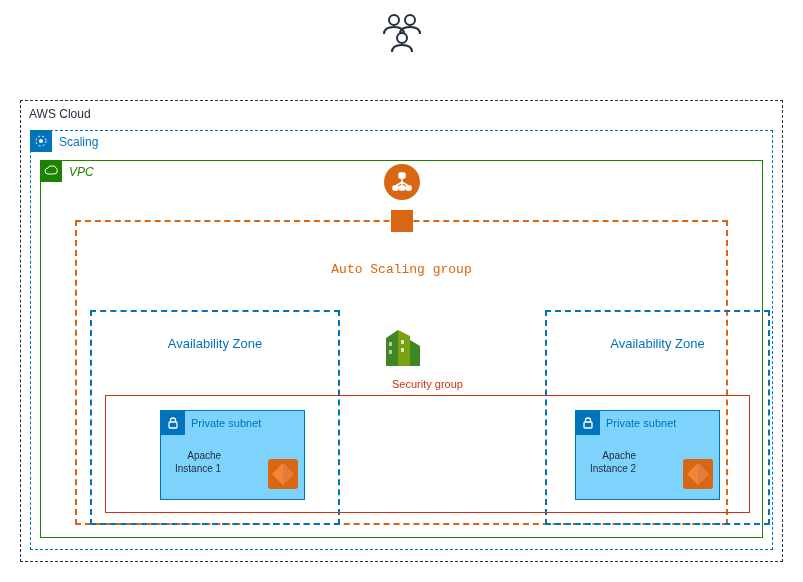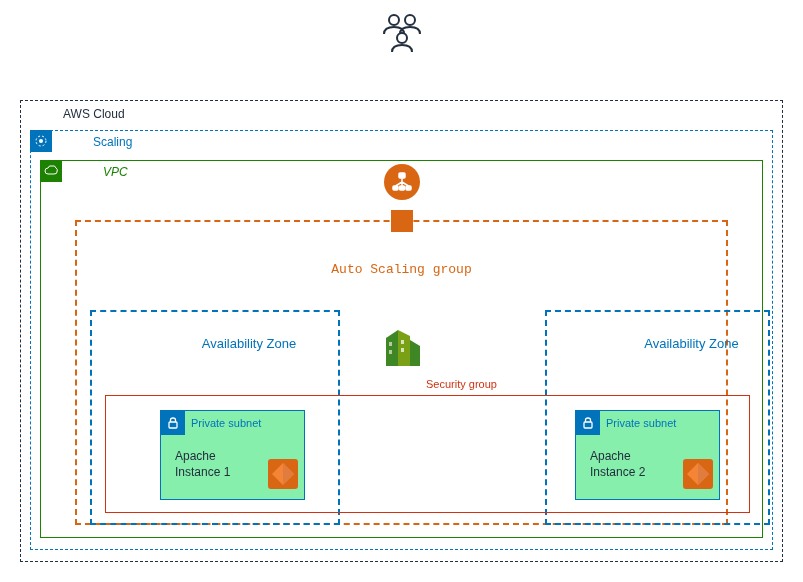--- a/index.html
+++ b/index.html
@@ -11,21 +11,20 @@
     height: 582px;
     position: relative;
     background: #fff;
   }
   .container {
     position: absolute;
   }
   .label {
     position: absolute;
     white-space: nowrap;
-    margin-left: 34px;
   }
   .badge {
     position: absolute;
     width: 22px;
     height: 22px;
     display: flex;
     align-items: center;
     justify-content: center;
   }
   
@@ -89,33 +88,33 @@
     border: 1px solid #D13212;
     left: 105px; top: 395px;
     width: 645px; height: 118px;
   }
   .sg > .label { left:50%; top:-18px; transform:translateX(-50%); color:#D13212; font-size:11px;}
 
   
   .subnet {
     position:absolute;
     border: 1px solid #0073BB;
-    background: #86efac;
+    background: #7dd3fc;
     top: 410px;
     width: 145px; height: 90px;
   }
   .subnet-left { left: 160px; }
   .subnet-right { left: 575px; }
   .subnet > .badge { left:0; top:0; background:#0073BB; width:24px; height:24px;}
   .subnet > .sub-label { position:absolute; left:30px; top:6px; color:#0073BB; font-size:11px;}
   .subnet > .instance-label {
     position:absolute;
     left:14px; top:38px;
-    color:#232F3E; font-size:12px;
-    text-align:left; line-height:1.3;
+    color:#232F3E; font-size:10px;
+    text-align:right; line-height:1.3;
   }
   .subnet > .ec2-icon {
     position:absolute;
     right:4px; bottom:8px;
     width:34px; height:34px;
   }
 
   
   .elb-icon {
     position:absolute;

